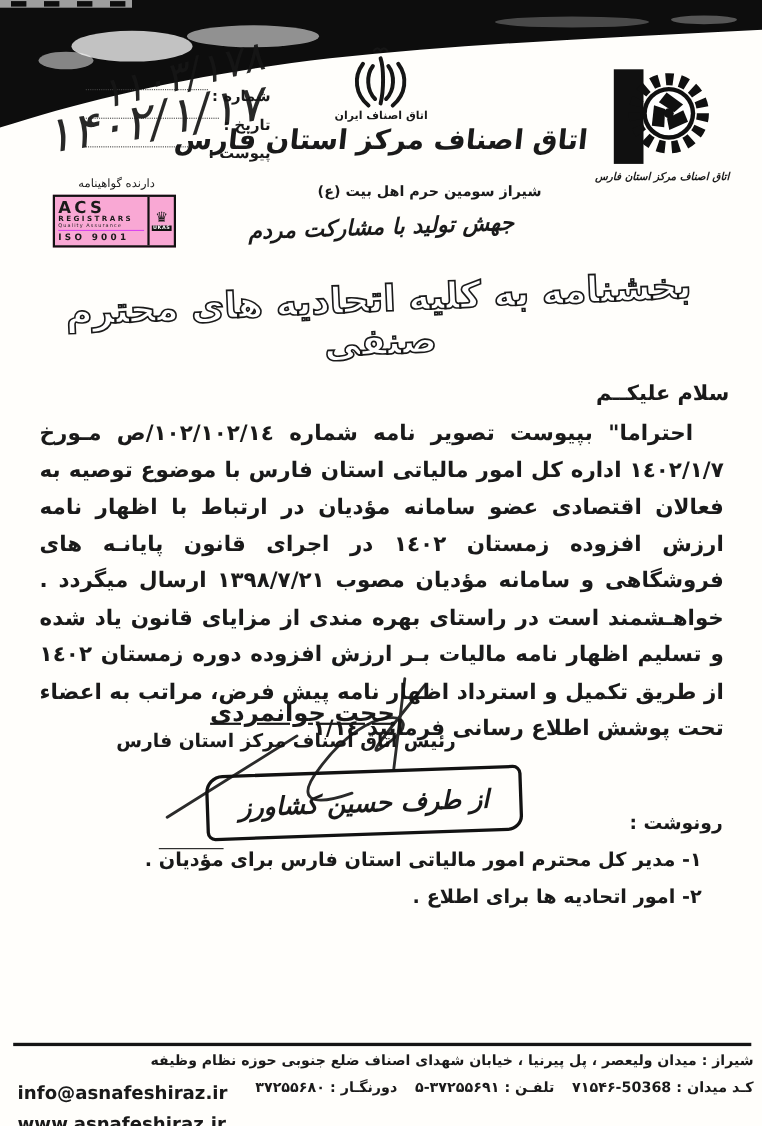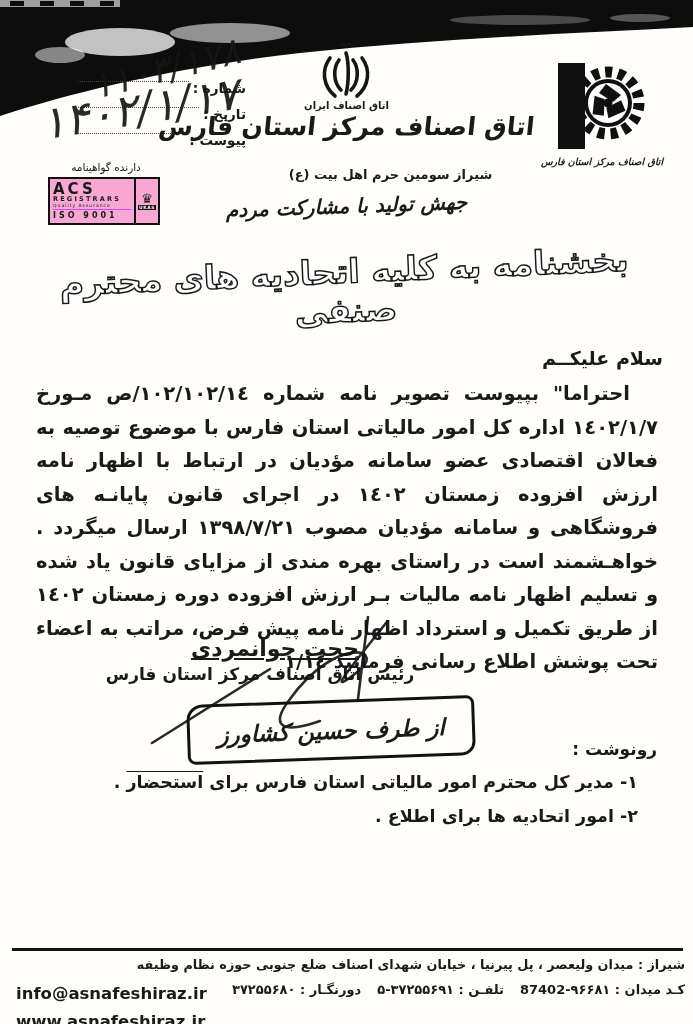--- a/index.html
+++ b/index.html
@@ -176,34 +176,34 @@
       <path d="M34 140 L152 66"></path>
       <path d="M250 14 L240 96"></path>
     </g>
   </svg>
   <div class="abs behalf-box">
     <span class="behalf-text">از طرف حسین کشاورز</span>
   </div>
 
   <div class="abs copies-label">رونوشت :</div>
   <div class="abs copy-item copy-1">
-    <span>۱-</span><span> مدیر کل محترم امور مالیاتی استان فارس برای </span><span class="emph">استحضار</span><span> .</span>
+    <span>۱-</span><span> مدیر کل محترم امور مالیاتی استان فارس برای </span><span class="emph">مؤدیان</span><span> .</span>
   </div>
   <div class="abs copy-item copy-2">
     <span>۲-</span><span> امور اتحادیه ها برای اطلاع .</span>
   </div>
 
   <div class="abs footer-line"></div>
   <div class="abs website">www.asnafeshiraz.ir</div>
   <div class="abs email">info@asnafeshiraz.ir</div>
   <div class="abs address">شیراز : میدان ولیعصر ، پل پیرنیا ، خیابان شهدای اصناف ضلع جنوبی حوزه نظام وظیفه</div>
   <div class="abs contact-row">
     <span class="pair">
       <span>کـد میدان :</span>
-      <span class="num">87402-۹۶۶۸۱</span>
+      <span class="num">۷۱۵۴۶-50368</span>
     </span>
     <span class="pair">
       <span>تلفـن :</span>
       <span class="num">۵-۳۷۲۵۵۶۹۱</span>
     </span>
     <span class="pair">
       <span>دورنگـار :</span>
       <span class="num">۳۷۲۵۵۶۸۰</span>
     </span>
   </div>

